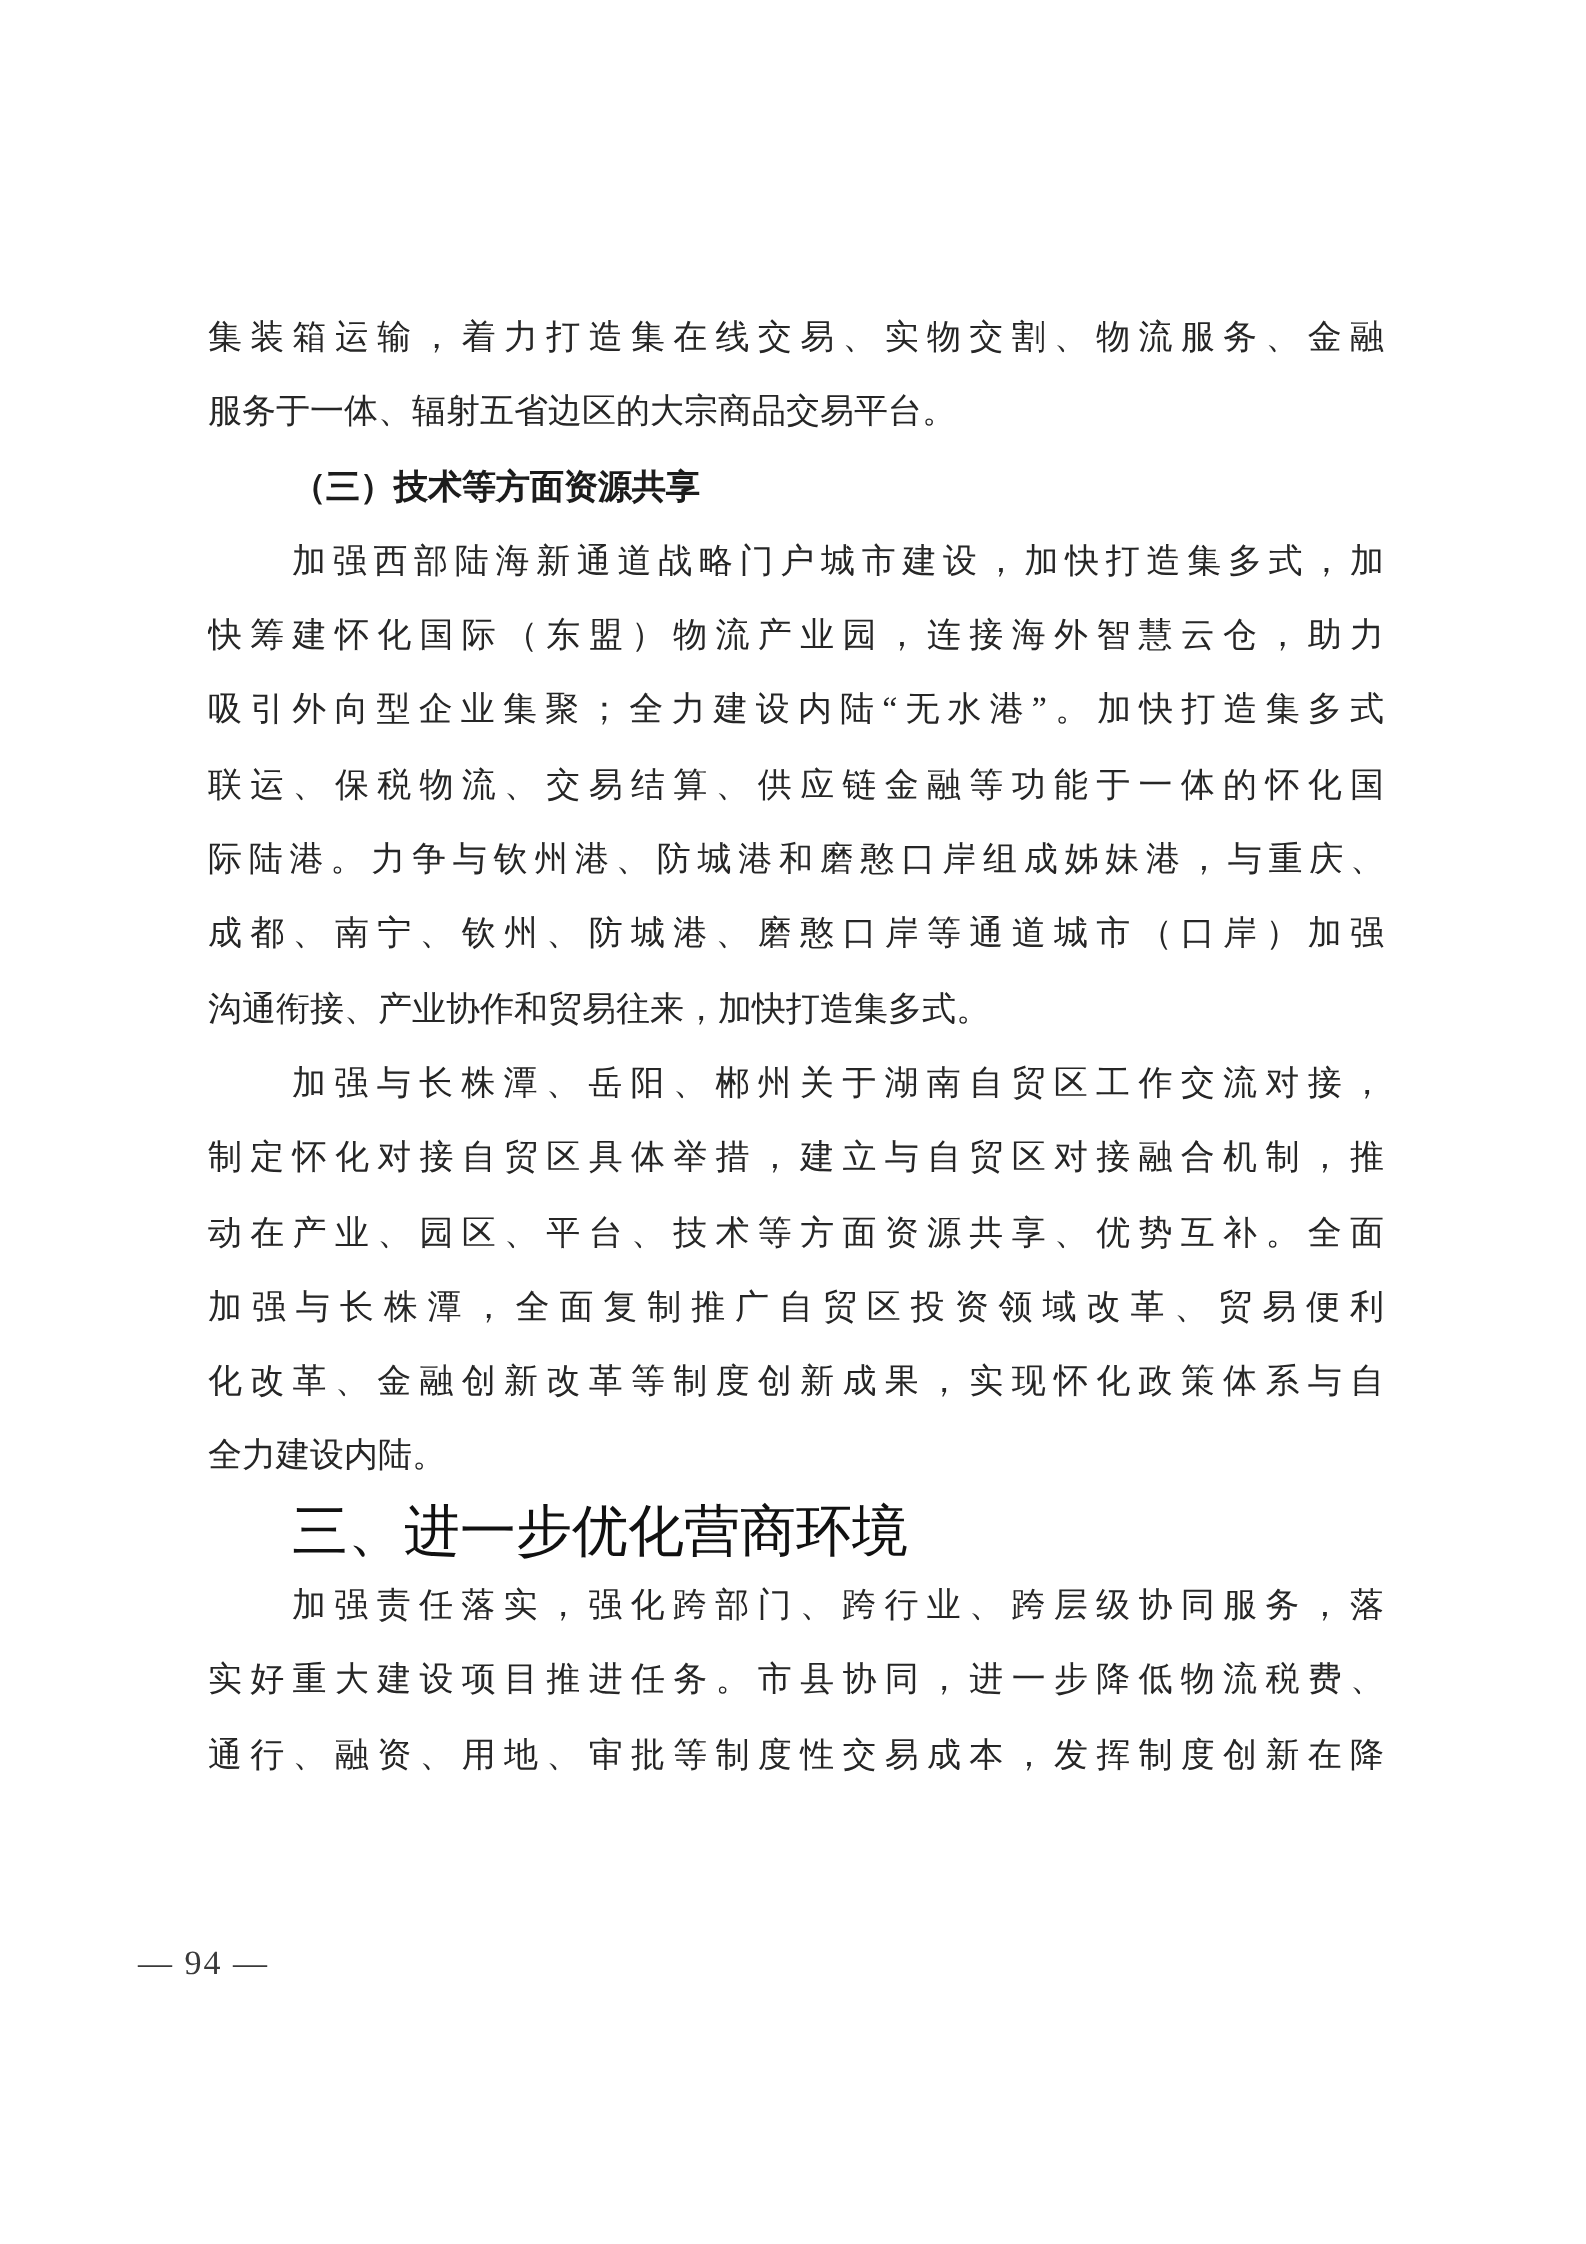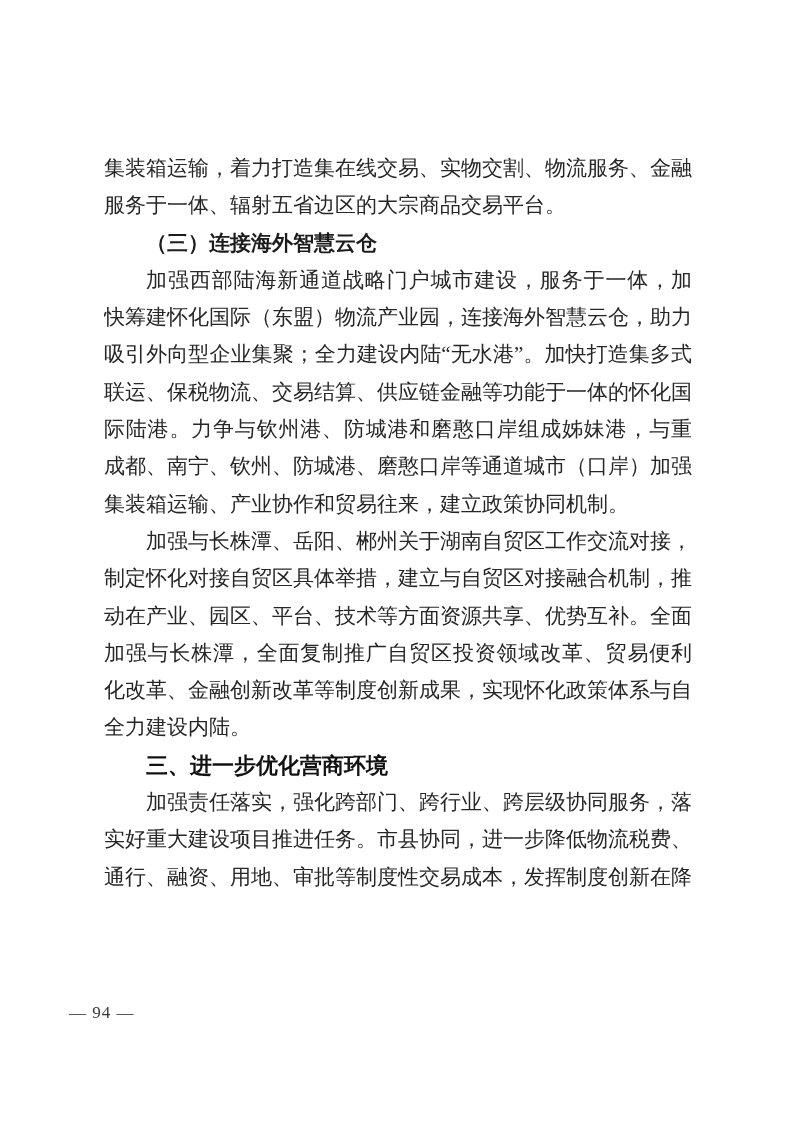--- a/index.html
+++ b/index.html
@@ -17,21 +17,21 @@
   }
   .text-block {
     position: absolute;
     left: 104px;
     top: 150px;
     width: 588px;
   }
   .line {
     height: 37.3px;
     line-height: 37.3px;
-    font-size: 21px;
+    font-size: 17px;
     color: #262626;
     overflow: hidden;
     white-space: normal;
   }
   
   .j {
     text-align: justify;
     text-align-last: justify;
   }
   
@@ -44,51 +44,51 @@
     text-indent: 42px;
   }
   
   .h-kai {
     font-weight: bold;
     color: #1c1c1c;
   }
   
   .h-hei {
     font-family: "Liberation Sans", "DejaVu Sans", sans-serif;
-    font-weight: bold;
-    font-size: 22px;
+    font-weight: normal;
+    font-size: 28px;
     color: #111111;
   }
   .footer {
     position: absolute;
     left: 69px;
-    top: 1001px;
+    top: 970px;
     font-size: 17px;
     line-height: 24px;
     color: #3a3a3a;
     letter-spacing: 1px;
     font-family: "Liberation Serif", "DejaVu Serif", serif;
   }
 </style>
 </head>
 <body>
 
 <div class="sheet">
 
   <div class="text-block">
     <div class="line j">集装箱运输，着力打造集在线交易、实物交割、物流服务、金融</div>
     <div class="line l">服务于一体、辐射五省边区的大宗商品交易平台。</div>
-    <div class="line l ind h-kai">（三）连接海外智慧云仓</div>
-    <div class="line j ind">加强西部陆海新通道战略门户城市建设，服务于一体，加</div>
+    <div class="line l ind h-kai">（三）技术等方面资源共享</div>
+    <div class="line j ind">加强西部陆海新通道战略门户城市建设，加快打造集多式，加</div>
     <div class="line j">快筹建怀化国际（东盟）物流产业园，连接海外智慧云仓，助力</div>
     <div class="line j">吸引外向型企业集聚；全力建设内陆“无水港”。加快打造集多式</div>
     <div class="line j">联运、保税物流、交易结算、供应链金融等功能于一体的怀化国</div>
     <div class="line j">际陆港。力争与钦州港、防城港和磨憨口岸组成姊妹港，与重庆、</div>
     <div class="line j">成都、南宁、钦州、防城港、磨憨口岸等通道城市（口岸）加强</div>
-    <div class="line l">集装箱运输、产业协作和贸易往来，建立政策协同机制。</div>
+    <div class="line l">沟通衔接、产业协作和贸易往来，加快打造集多式。</div>
     <div class="line j ind">加强与长株潭、岳阳、郴州关于湖南自贸区工作交流对接，</div>
     <div class="line j">制定怀化对接自贸区具体举措，建立与自贸区对接融合机制，推</div>
     <div class="line j">动在产业、园区、平台、技术等方面资源共享、优势互补。全面</div>
     <div class="line j">加强与长株潭，全面复制推广自贸区投资领域改革、贸易便利</div>
     <div class="line j">化改革、金融创新改革等制度创新成果，实现怀化政策体系与自</div>
     <div class="line l">全力建设内陆。</div>
     <div class="line l ind h-hei">三、进一步优化营商环境</div>
     <div class="line j ind">加强责任落实，强化跨部门、跨行业、跨层级协同服务，落</div>
     <div class="line j">实好重大建设项目推进任务。市县协同，进一步降低物流税费、</div>
     <div class="line j">通行、融资、用地、审批等制度性交易成本，发挥制度创新在降</div>

